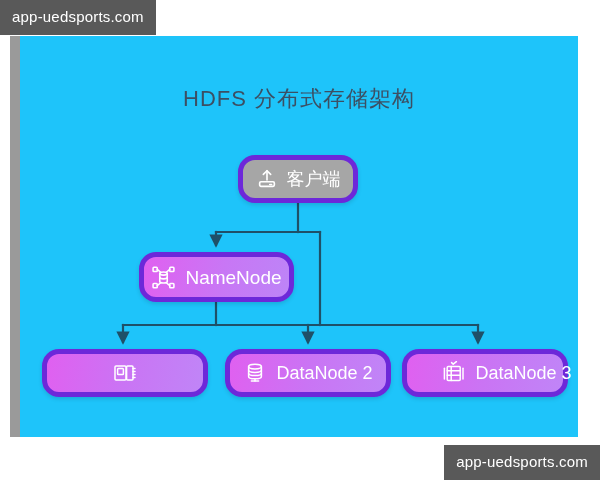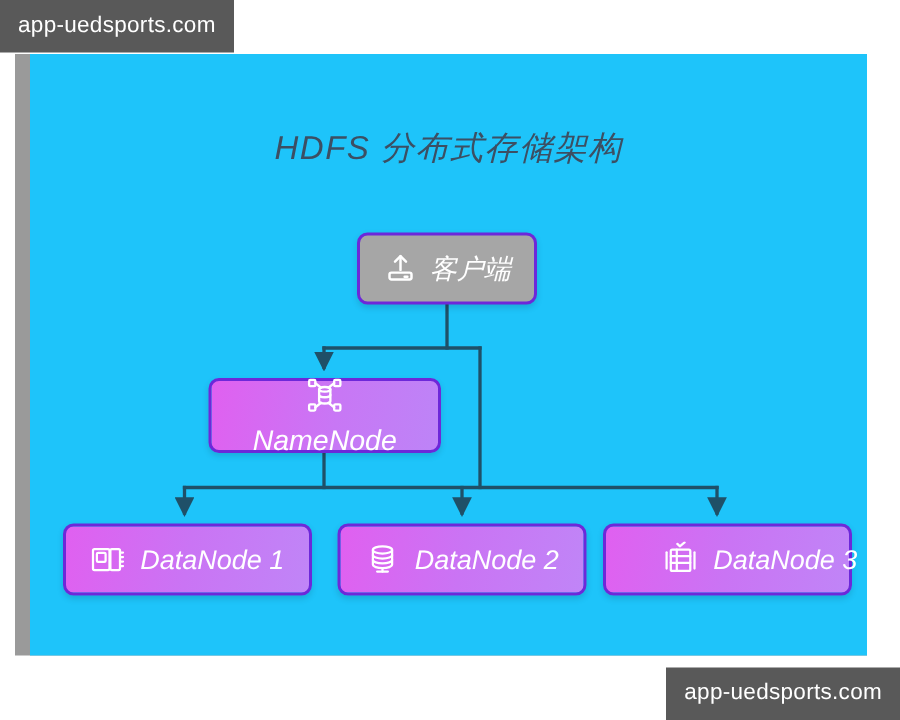--- a/index.html
+++ b/index.html
@@ -42,21 +42,20 @@
   }
   #canvas {
     position: absolute;
     left: 20px;
     top: 36px;
     width: 558px;
     height: 401px;
     background: #1ec4fa;
     z-index: 10;
     overflow: hidden;
-    font-style: italic;
   }
 
   
   #diagram-title {
     position: absolute;
     left: 0;
     top: 48px;
     width: 558px;
     text-align: center;
     font-size: 22px;
@@ -77,22 +76,22 @@
   }
 
   
   .node {
     position: absolute;
     box-sizing: border-box;
     display: flex;
     align-items: center;
     justify-content: center;
     gap: 9px;
-    border-radius: 7px;
-    border: 2px solid #6d28d9;
+    border-radius: 17px;
+    border: 5px solid #6d28d9;
     color: #ffffff;
     font-size: 17px;
     z-index: 20;
     box-shadow: 0 2px 4px rgba(0,0,0,0.13);
     white-space: nowrap;
   }
   .node .node-icon {
     display: flex;
     align-items: center;
     justify-content: center;
@@ -109,21 +108,20 @@
     color: #ffffff;
     font-size: 18px;
   }
   #node-namenode {
     left: 119px;
     top: 216px;
     width: 155px;
     height: 50px;
     background: linear-gradient(100deg, #e060f0 0%, #c877f5 55%, #bd84f7 100%);
     font-size: 19px;
-    flex-direction: column;
   }
   .node-datanode {
     top: 313px;
     height: 48px;
     background: linear-gradient(100deg, #e060f0 0%, #ca74f4 50%, #c085f7 100%);
     font-size: 18px;
   }
   #node-dn1 { left: 22px;  width: 166px; }
   #node-dn2 { left: 205px; width: 166px; text-align: center; }
   #node-dn3 { left: 382px; width: 166px; padding-left: 44px; }
@@ -201,21 +199,20 @@
       <svg width="24" height="24" viewBox="0 0 24 24" fill="none" stroke="#ffffff" stroke-width="1.5" stroke-linecap="round" stroke-linejoin="round">
         <rect x="2" y="5" width="11" height="14" rx="1"></rect>
         <rect x="4.6" y="7.6" width="5.8" height="6" rx="0.8"></rect>
         <rect x="13.6" y="5" width="6.4" height="14" rx="1"></rect>
         <path d="M20 7.4 L22 7.4"></path>
         <path d="M20 10.4 L22 10.4"></path>
         <path d="M20 13.4 L22 13.4"></path>
         <path d="M20 16.4 L22 16.4"></path>
       </svg>
     </span>
-    <span class="node-label">DataNode 1</span>
   </div>
 
   <div class="node node-datanode" id="node-dn2">
     <span class="node-icon">
       <svg width="24" height="24" viewBox="0 0 24 24" fill="none" stroke="#ffffff" stroke-width="1.5" stroke-linecap="round" stroke-linejoin="round">
         <ellipse cx="12" cy="5.6" rx="6.4" ry="2.4"></ellipse>
         <path d="M5.6 5.6 L5.6 15.4 A6.4 2.4 0 0 0 18.4 15.4 L18.4 5.6"></path>
         <path d="M5.6 9.0 A6.4 2.4 0 0 0 18.4 9.0"></path>
         <path d="M5.6 12.2 A6.4 2.4 0 0 0 18.4 12.2"></path>
         <path d="M12 17.8 L12 20"></path>

